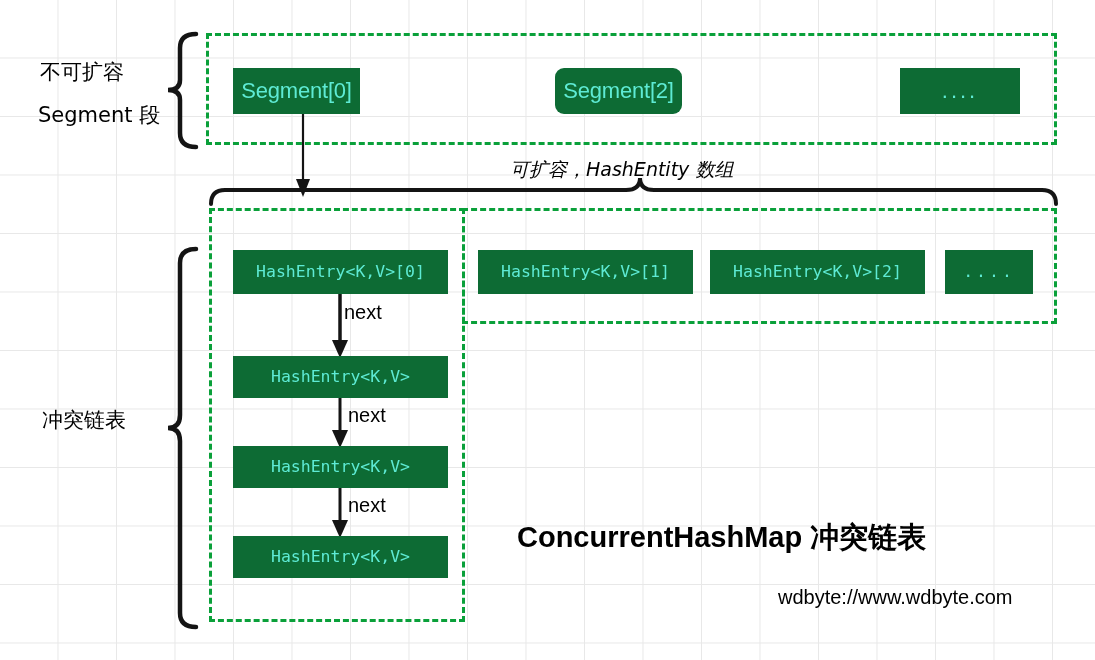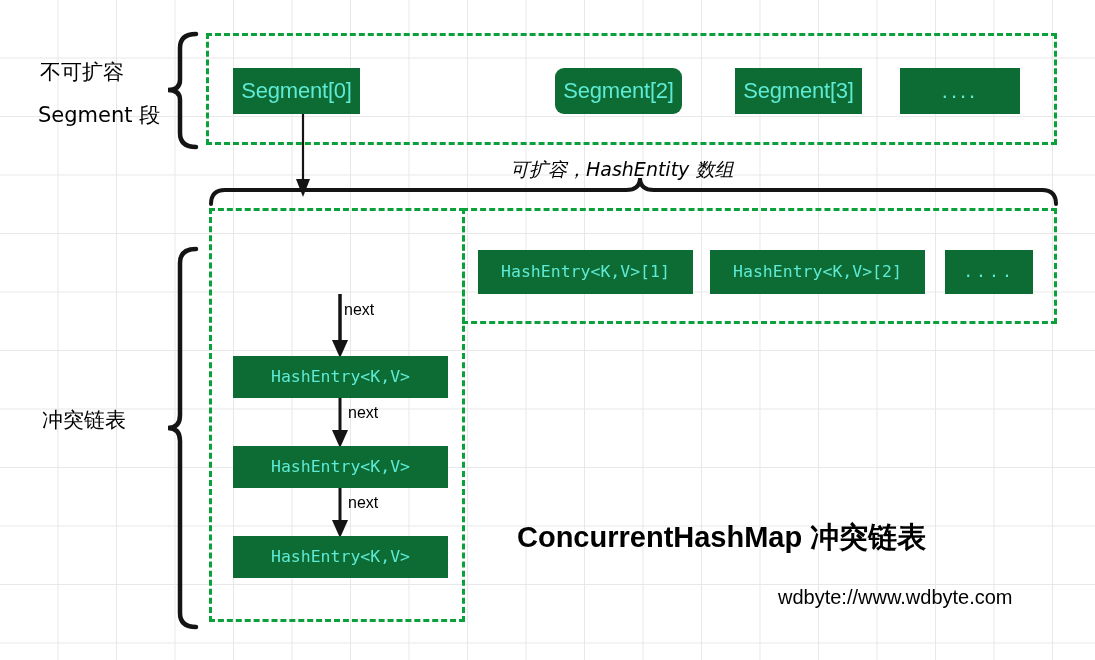--- a/index.html
+++ b/index.html
@@ -67,21 +67,21 @@
     white-space: nowrap;
   }
   .url {
     font-family: "Liberation Sans", sans-serif;
     font-size: 20px;
     color: #000000;
     white-space: nowrap;
   }
   .next-label {
     font-family: "Liberation Sans", sans-serif;
-    font-size: 16px;
+    font-size: 20px;
     color: #000000;
     white-space: nowrap;
   }
 
   svg.overlay {
     position: absolute;
     left: 0; top: 0;
     width: 1095px; height: 660px;
     pointer-events: none;
   }
@@ -116,27 +116,27 @@
   <div class="abs cjk label-left" style="left:38px; top:101px;">Segment 段</div>
 
   <div class="abs cjk label-left" style="left:42px; top:406px;">冲突链表</div>
 
   <div class="abs cjk caption" style="left:510px; top:157px;font-style:italic;">可扩容，HashEntity 数组</div>
 
   <div class="abs dashed" style="left:206px; top:33px; width:851px; height:112px;"></div>
 
   <div class="abs gbox seg" style="left:233px; top:68px; width:127px; height:46px;">Segment[0]</div>
   <div class="abs gbox seg" style="left:555px; top:68px; width:127px; height:46px;border-radius:9px;">Segment[2]</div>
-  <div class="abs gbox seg" style="left:735px; top:68px; width:127px; height:46px;">Segment[3]</div>
   <div class="abs gbox seg" style="left:900px; top:68px; width:120px; height:46px; letter-spacing:3px;">....</div>
 
   <div class="abs dashed" style="left:462px; top:208px; width:595px; height:116px;"></div>
 
   <div class="abs dashed" style="left:209px; top:208px; width:256px; height:414px;"></div>
 
+  <div class="abs gbox entry" style="left:233px; top:250px; width:215px; height:44px;">HashEntry&lt;K,V&gt;[0]</div>
   <div class="abs gbox entry" style="left:478px; top:250px; width:215px; height:44px;">HashEntry&lt;K,V&gt;[1]</div>
   <div class="abs gbox entry" style="left:710px; top:250px; width:215px; height:44px;">HashEntry&lt;K,V&gt;[2]</div>
   <div class="abs gbox entry" style="left:945px; top:250px; width:88px; height:44px; letter-spacing:3px;">....</div>
 
   <div class="abs gbox entry" style="left:233px; top:356px; width:215px; height:42px;">HashEntry&lt;K,V&gt;</div>
   <div class="abs gbox entry" style="left:233px; top:446px; width:215px; height:42px;">HashEntry&lt;K,V&gt;</div>
   <div class="abs gbox entry" style="left:233px; top:536px; width:215px; height:42px;">HashEntry&lt;K,V&gt;</div>
 
   <div class="abs next-label" style="left:344px; top:301px;">next</div>
   <div class="abs next-label" style="left:348px; top:404px;">next</div>

